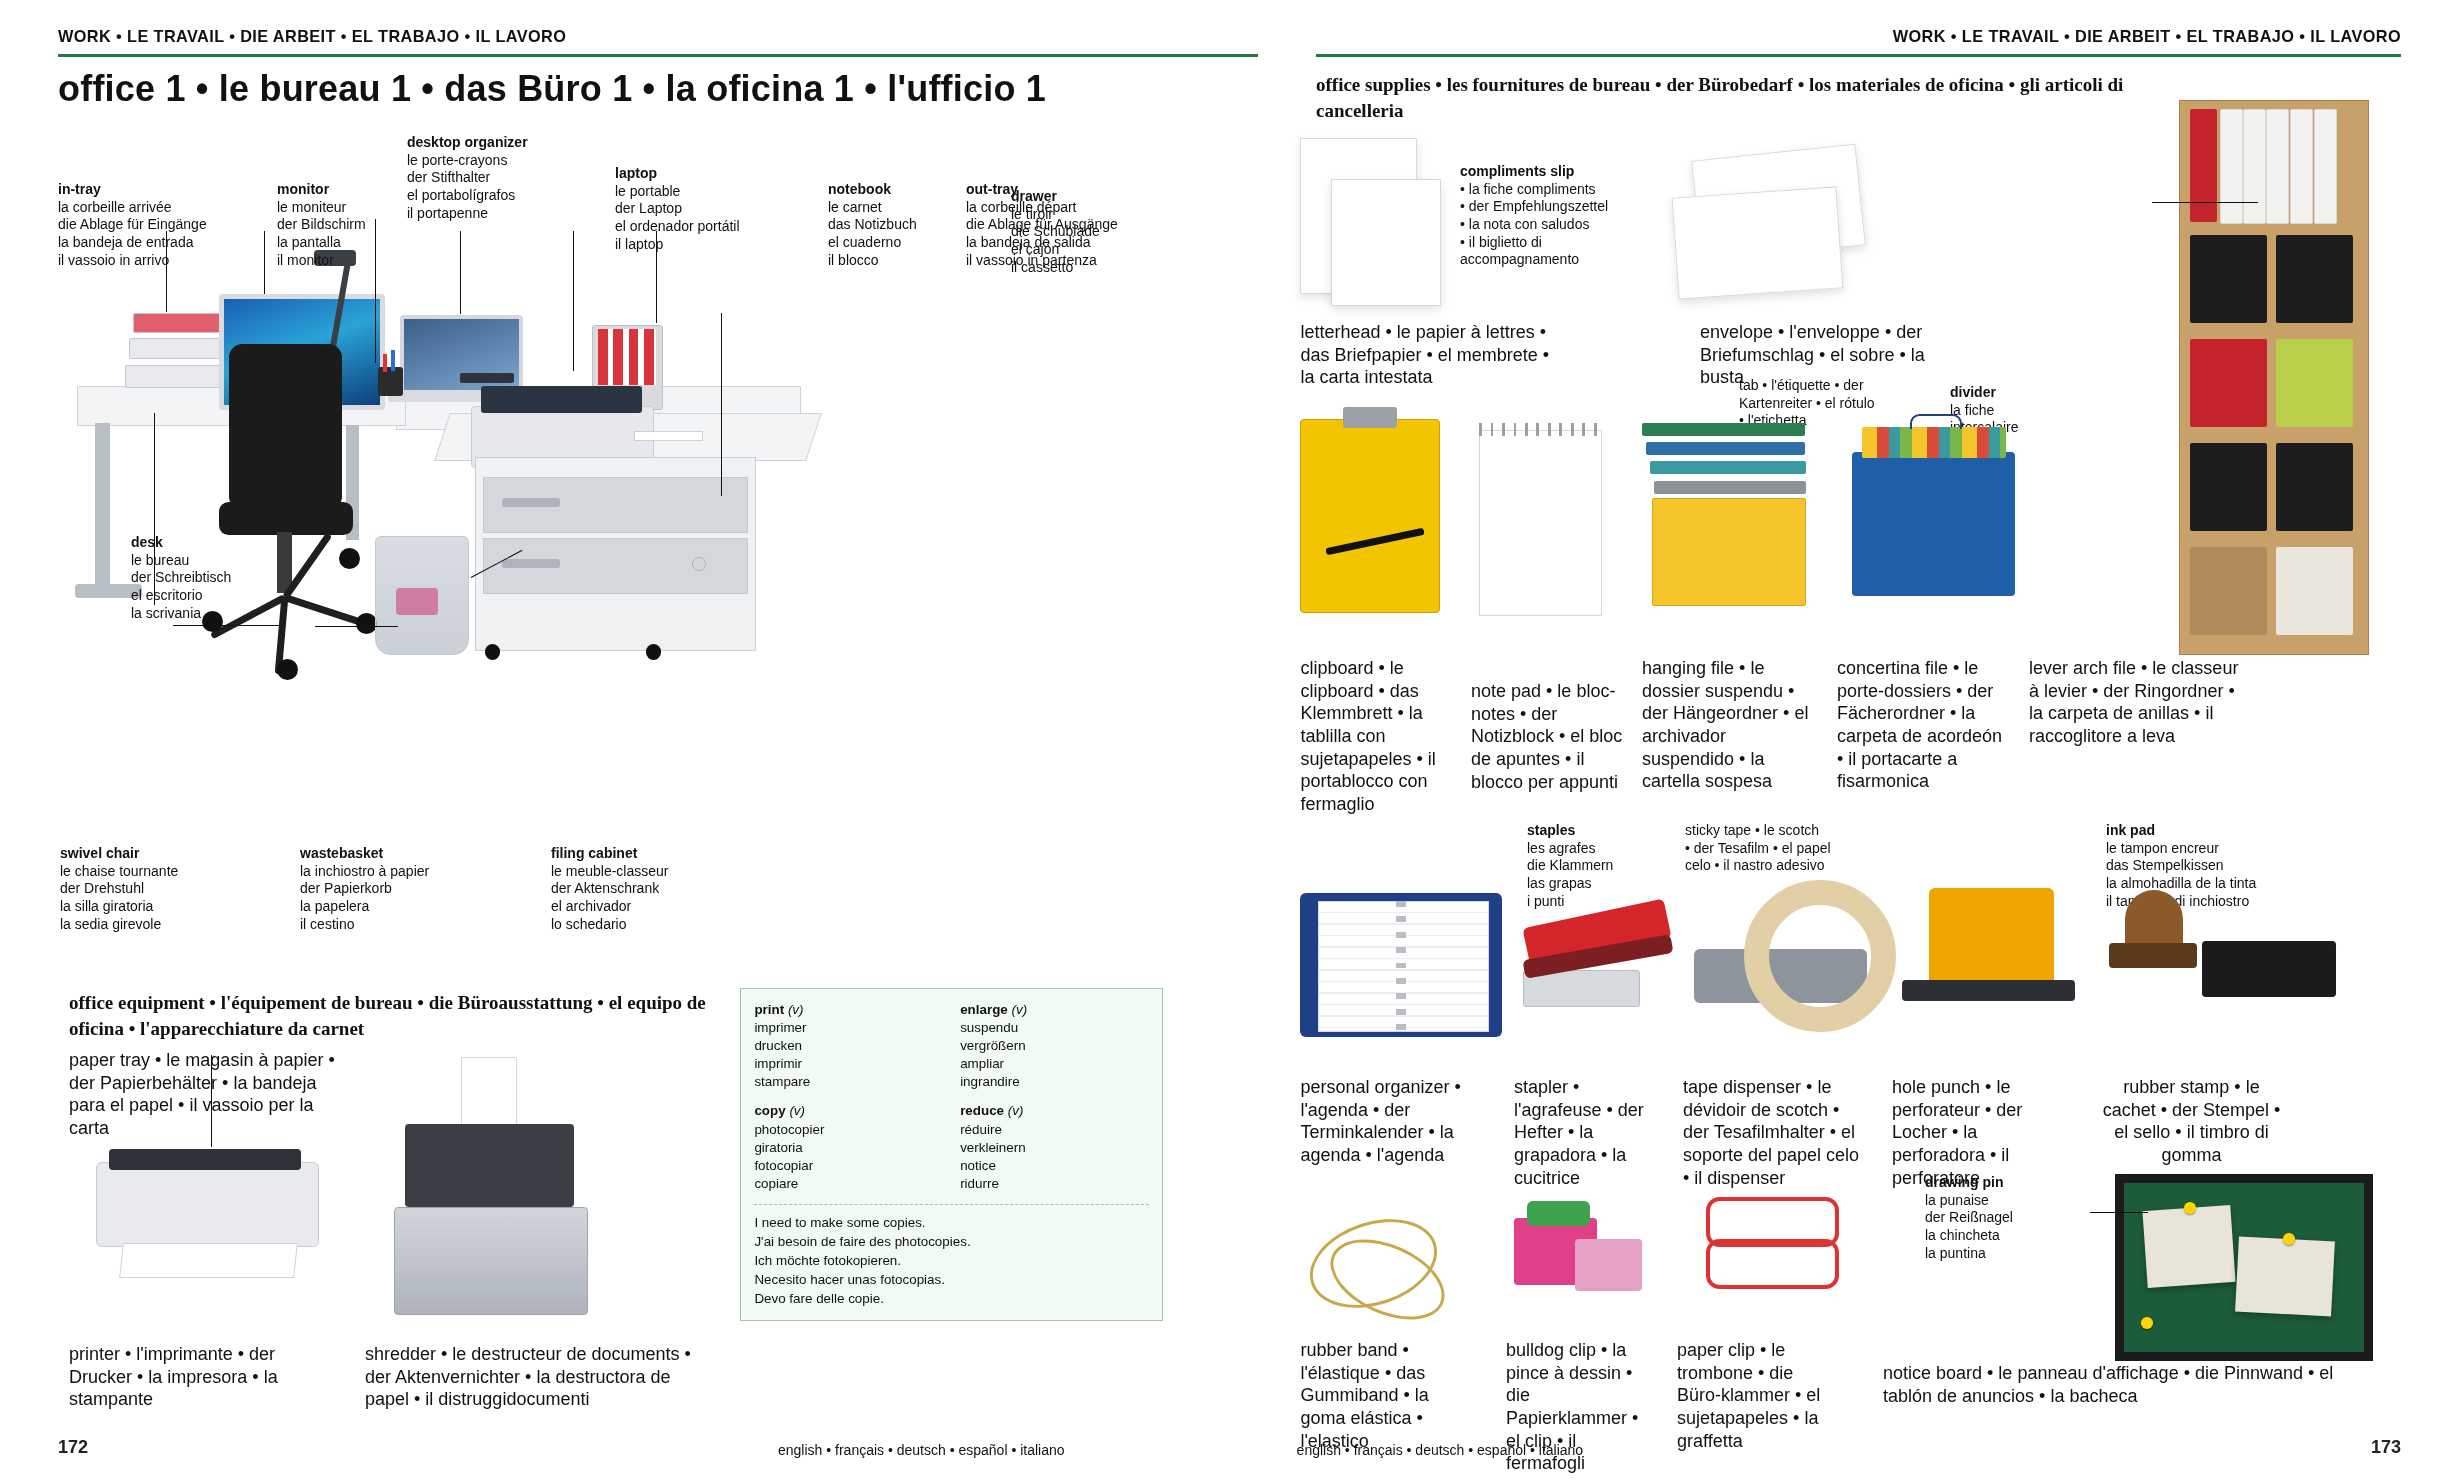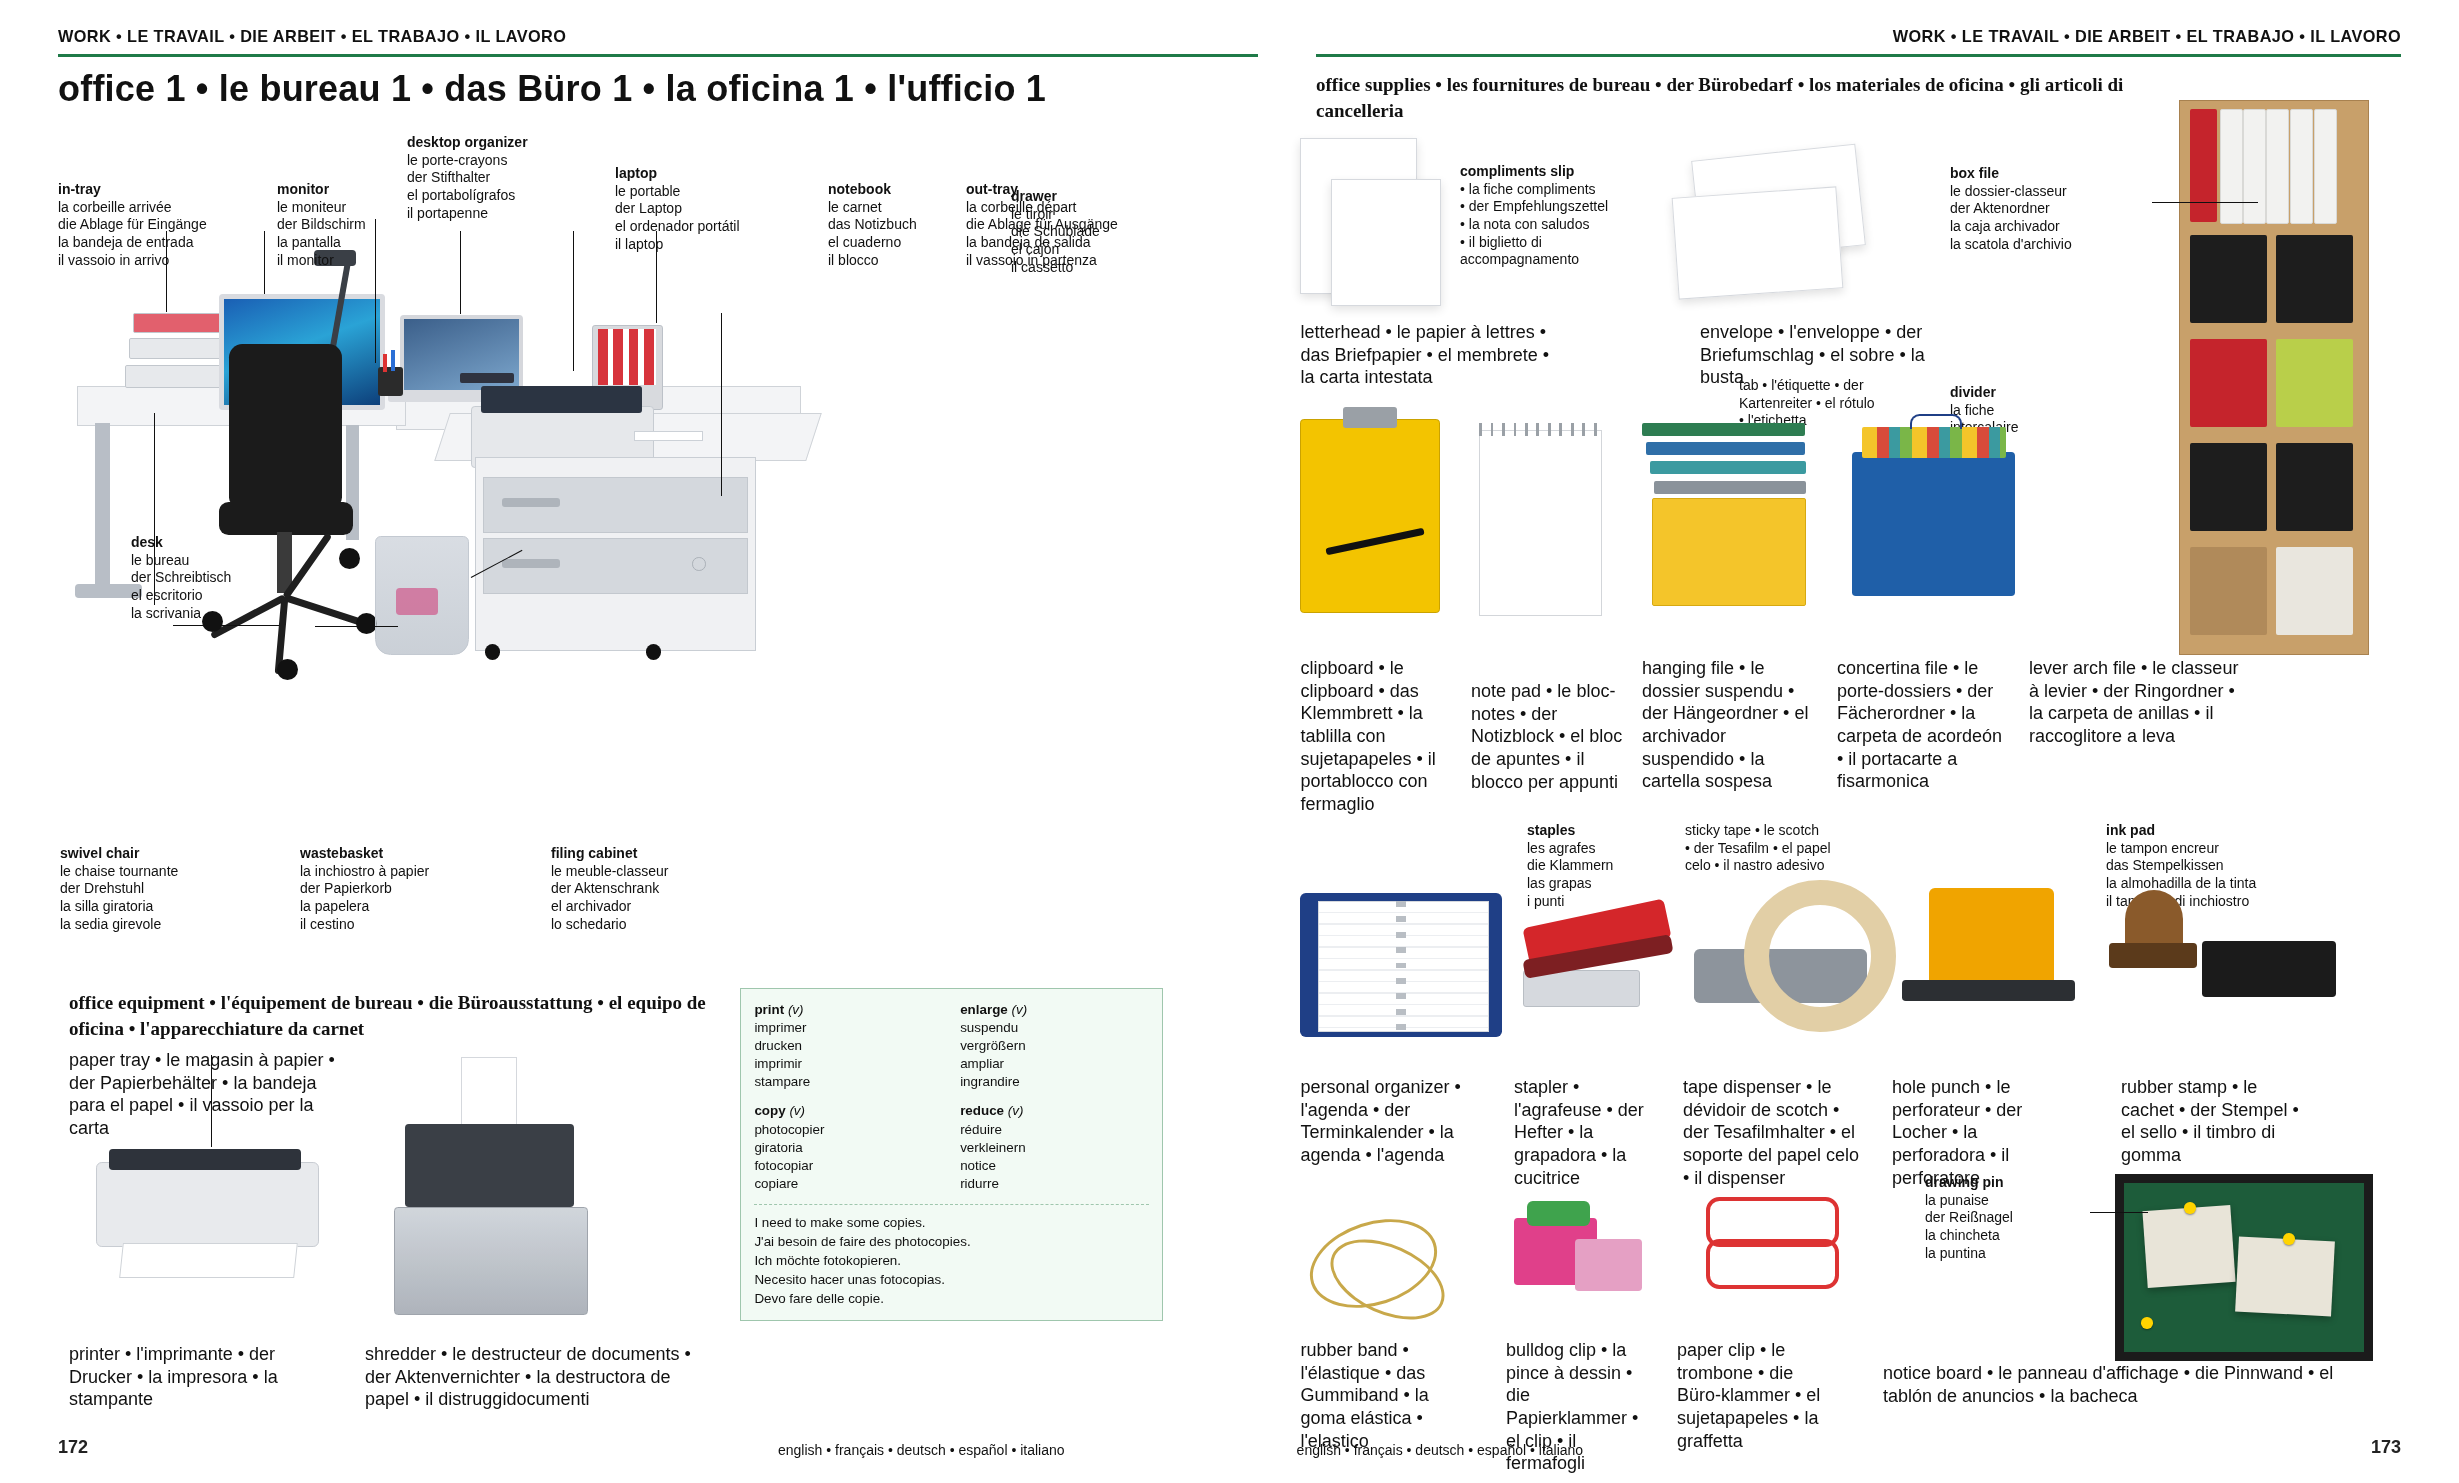--- a/index.html
+++ b/index.html
@@ -349,27 +349,20 @@
       <div>• la fiche compliments</div>
       <div>• der Empfehlungszettel</div>
       <div>• la nota con saludos</div>
       <div>• il biglietto di</div>
       <div>accompagnamento</div>
     </div>
 
     <div class="sheet" style="left:409px;top:152px;width:163px;height:100px;transform:rotate(-6deg);"></div>
     <div class="sheet" style="left:388px;top:192px;width:163px;height:100px;transform:rotate(-4deg);"></div>
 
-    <div class="callout" style="left:663px;top:165px;width:211px;">
-      <div class="term">box file</div>
-      <div>le dossier-classeur</div>
-      <div>der Aktenordner</div>
-      <div>la caja archivador</div>
-      <div>la scatola d'archivio</div>
-    </div>
 
     <div class="shelfUnit" style="left:892px;top:100px;width:188px;height:553px;">
       <div class="shelfBox" style="left:9.6px;top:7.7px;width:27px;height:113px;background:#c5242c;"></div>
       <div class="shelfBox" style="left:40px;top:7.7px;width:21px;height:113px;background:#f2f2f0;border:1px solid #d9d9d6;"></div>
       <div class="shelfBox" style="left:63px;top:7.7px;width:21px;height:113px;background:#f2f2f0;border:1px solid #d9d9d6;"></div>
       <div class="shelfBox" style="left:86px;top:7.7px;width:21px;height:113px;background:#f2f2f0;border:1px solid #d9d9d6;"></div>
       <div class="shelfBox" style="left:110px;top:7.7px;width:21px;height:113px;background:#f2f2f0;border:1px solid #d9d9d6;"></div>
       <div class="shelfBox" style="left:134px;top:7.7px;width:21px;height:113px;background:#f2f2f0;border:1px solid #d9d9d6;"></div>
 
       <div class="shelfBox" style="left:9.6px;top:134px;width:77px;height:88px;background:#1d1d1d;"></div>
@@ -467,21 +460,21 @@
     <div class="obj" style="left:615px;top:980px;width:173px;height:21px;background:#2c2f33;border-radius:3.8px;"></div>
 
     <div class="obj" style="left:838px;top:890px;width:58px;height:58px;background:#8a5a2b;border-radius:29px 29px 5.8px 5.8px;"></div>
     <div class="obj" style="left:822px;top:943px;width:88px;height:25px;background:#5b3a1b;border-radius:3.8px;"></div>
     <div class="stampPad" style="left:915px;top:941px;width:134px;height:56px;"></div>
 
     <div class="caption" style="position:absolute;left:13.4px;top:1076px;width:173px;">personal organizer • l'agenda • der Terminkalender • la agenda • l'agenda</div>
     <div class="caption" style="position:absolute;left:227px;top:1076px;width:154px;">stapler • l'agrafeuse • der Hefter • la grapadora • la cucitrice</div>
     <div class="caption" style="position:absolute;left:396px;top:1076px;width:178px;">tape dispenser • le dévidoir de scotch • der Tesafilmhalter • el soporte del papel celo • il dispenser</div>
     <div class="caption" style="position:absolute;left:605px;top:1076px;width:163px;">hole punch • le perforateur • der Locher • la perforadora • il perforatore</div>
-    <div class="caption" style="position:absolute;left:834px;top:1076px;width:183px;">rubber stamp • le cachet • der Stempel • el sello • il timbro di gomma</div>
+    <div class="caption" style="position:absolute;left:813px;top:1076px;width:183px;text-align:center;">rubber stamp • le cachet • der Stempel • el sello • il timbro di gomma</div>
 
     <div class="rubberband" style="left:21px;top:1222px;width:125px;height:77px;transform:rotate(-18deg);"></div>
     <div class="rubberband" style="left:40px;top:1245px;width:115px;height:63px;transform:rotate(24deg);"></div>
 
     <div class="bullclip" style="left:227px;top:1218px;width:83px;height:67px;"></div>
     <div class="obj" style="left:240px;top:1201px;width:63px;height:25px;background:#3fa34d;border-radius:5.8px;"></div>
     <div class="obj" style="left:288px;top:1239px;width:67px;height:52px;background:#e5a0c4;border-radius:3.8px;"></div>
 
     <div class="paperclip" style="left:419px;top:1197px;width:125px;height:42px;"></div>
     <div class="paperclip" style="left:419px;top:1239px;width:125px;height:42px;"></div>

